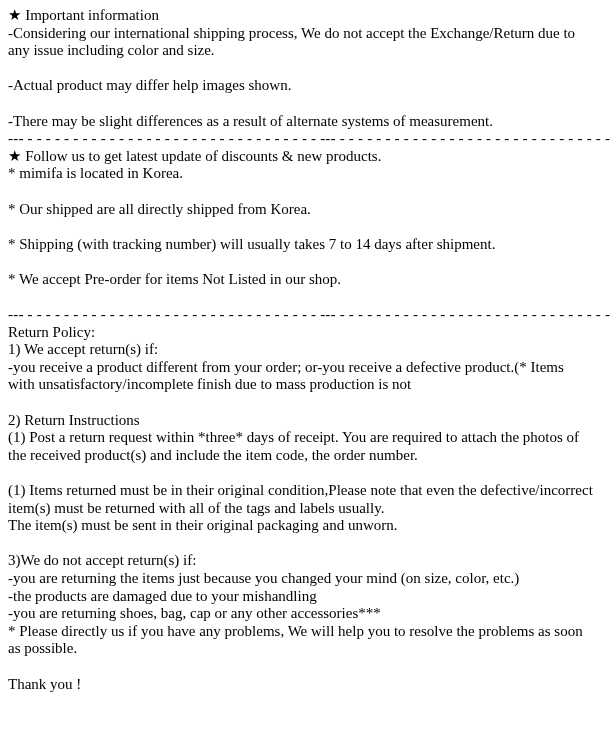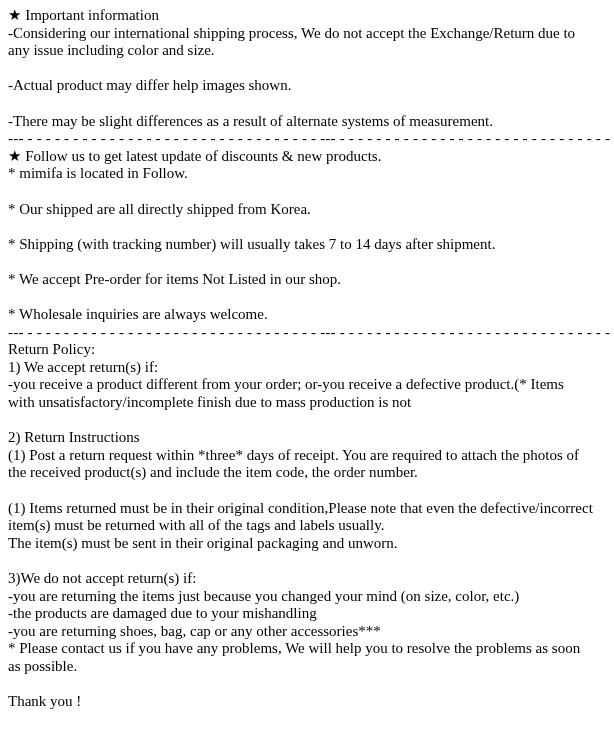--- a/index.html
+++ b/index.html
@@ -38,44 +38,43 @@
 <div class="doc">
     <div class="line text">★ Important information</div>
     <div class="line text">-Considering our international shipping process, We do not accept the Exchange/Return due to</div>
     <div class="line text">any issue including color and size.</div>
     <div class="line blank"></div>
     <div class="line text">-Actual product may differ help images shown.</div>
     <div class="line blank"></div>
     <div class="line text">-There may be slight differences as a result of alternate systems of measurement.</div>
     <div class="line divider">--- - - - - - - - - - - - - - - - - - - - - - - - - - - - - - - - - --- - - - - - - - - - - - - - - - - - - - - - - - - - - - - - - - - -</div>
     <div class="line text">★ Follow us to get latest update of discounts &amp; new products.</div>
-    <div class="line text">* mimifa is located in Follow.</div>
+    <div class="line text">* mimifa is located in Korea.</div>
     <div class="line blank"></div>
     <div class="line text">* Our shipped are all directly shipped from Korea.</div>
     <div class="line blank"></div>
     <div class="line text">* Shipping (with tracking number) will usually takes 7 to 14 days after shipment.</div>
     <div class="line blank"></div>
     <div class="line text">* We accept Pre-order for items Not Listed in our shop.</div>
     <div class="line blank"></div>
-    <div class="line text">* Wholesale inquiries are always welcome.</div>
     <div class="line divider">--- - - - - - - - - - - - - - - - - - - - - - - - - - - - - - - - - --- - - - - - - - - - - - - - - - - - - - - - - - - - - - - - - - - -</div>
     <div class="line text">Return Policy:</div>
     <div class="line text">1) We accept return(s) if:</div>
     <div class="line text">-you receive a product different from your order; or-you receive a defective product.(* Items</div>
     <div class="line text">with unsatisfactory/incomplete finish due to mass production is not</div>
     <div class="line blank"></div>
     <div class="line text">2) Return Instructions</div>
     <div class="line text">(1) Post a return request within *three* days of receipt. You are required to attach the photos of</div>
     <div class="line text">the received product(s) and include the item code, the order number.</div>
     <div class="line blank"></div>
     <div class="line text">(1) Items returned must be in their original condition,Please note that even the defective/incorrect</div>
     <div class="line text">item(s) must be returned with all of the tags and labels usually.</div>
     <div class="line text">The item(s) must be sent in their original packaging and unworn.</div>
     <div class="line blank"></div>
     <div class="line text">3)We do not accept return(s) if:</div>
     <div class="line text">-you are returning the items just because you changed your mind (on size, color, etc.)</div>
     <div class="line text">-the products are damaged due to your mishandling</div>
     <div class="line text">-you are returning shoes, bag, cap or any other accessories***</div>
-    <div class="line text">* Please contact us if you have any problems, We will help you to resolve the problems as soon</div>
+    <div class="line text">* Please directly us if you have any problems, We will help you to resolve the problems as soon</div>
     <div class="line text">as possible.</div>
     <div class="line blank"></div>
     <div class="line text">Thank you !</div>
   </div>
 
 </body></html>

